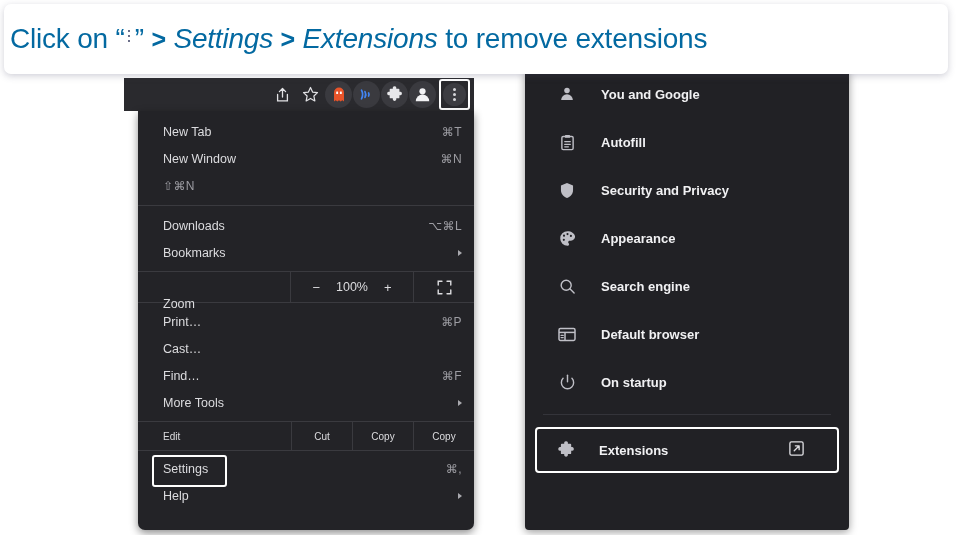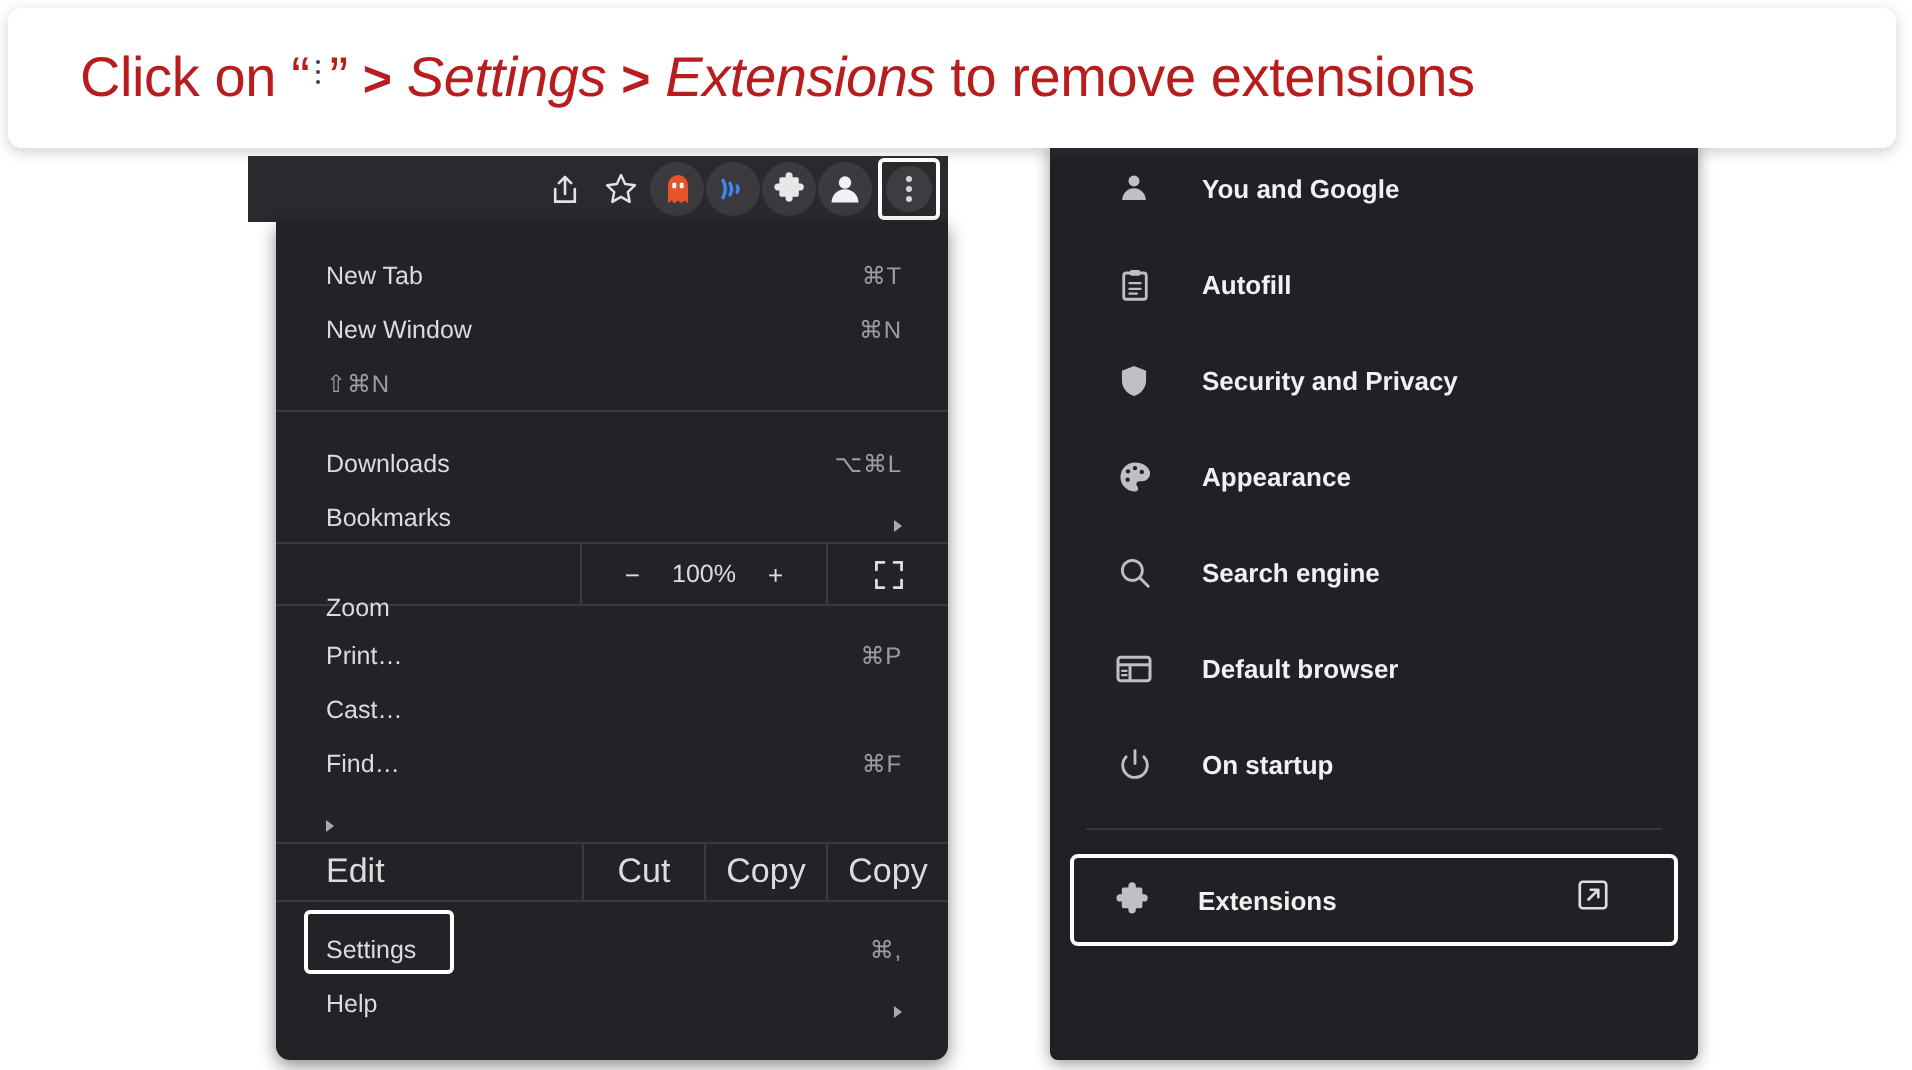--- a/index.html
+++ b/index.html
@@ -13,23 +13,23 @@
 
   
   #header-callout{
     position:absolute;left:4px;top:4px;width:944px;height:70px;
     background:#ffffff;border-radius:7px;
     box-shadow:0 2px 7px rgba(70,70,100,.26);
     display:flex;align-items:center;
     z-index:30;
   }
   #header-text{
-    margin-left:36px;
+    margin-left:6px;
     font-size:28px;
-    color:#b91c1c;
+    color:#0369a1;
     white-space:nowrap;
     letter-spacing:-0.2px;
   }
   #header-text .it{font-style:italic;font-weight:500;}
   #header-text .gt{font-weight:600;font-size:25px;}
   .dots-inline{
     display:inline-block;vertical-align:0.12em;width:4px;margin:0 3px;
   }
   .dots-inline i{
     display:block;width:2.5px;height:2.5px;border-radius:50%;
@@ -69,22 +69,22 @@
 
   
   #chrome-menu{
     left:138px;top:111px;width:336px;height:419px;
     background:#232327;
     border-radius:0 0 7px 7px;
     box-shadow:0 3px 9px rgba(0,0,0,.45);
     padding-top:7px;box-sizing:border-box;
   }
   .mi{
-    height:27px;display:flex;align-items:flex-end;
-    padding:0 23px 0 25px;box-sizing:border-box;
+    height:27px;display:flex;align-items:center;
+    padding:0 12px 0 25px;box-sizing:border-box;
     color:#dcdcdf;font-size:12.5px;
     position:relative;
   }
   .mi .lbl{flex:1;white-space:nowrap;}
   .mi .accel{color:#9d9da3;font-size:12px;letter-spacing:.4px;}
   .arrow-r{
     width:0;height:0;border-left:4.5px solid #a9a9ae;
     border-top:3.5px solid transparent;border-bottom:3.5px solid transparent;
   }
   .sep{height:1px;background:#3a3a3f;margin:6px 0;}
@@ -104,21 +104,21 @@
   #zoom-row .z-full{
     width:60px;display:flex;align-items:center;justify-content:center;
     border-left:1px solid #3a3a3f;
   }
   .z-btn{color:#dcdcdf;font-size:13px;}
   .z-val{color:#dcdcdf;font-size:12.5px;min-width:34px;text-align:center;}
 
   
   #edit-row{
     height:28px;display:flex;align-items:stretch;
-    color:#dcdcdf;font-size:17px;
+    color:#dcdcdf;font-size:10px;
     border-top:1px solid #3a3a3f;border-bottom:1px solid #3a3a3f;
     margin:5px 0 0 0;
   }
   #edit-row .e-label{flex:1;display:flex;align-items:center;padding-left:25px;}
   #edit-row .e-cell{
     width:60px;display:flex;align-items:center;justify-content:center;
     border-left:1px solid #3a3a3f;
   }
 
   #settings-mi{
@@ -280,20 +280,21 @@
   </div>
   <div class="mi">
     <span class="lbl">Cast…</span>
     <span class="accel"></span>
   </div>
   <div class="mi">
     <span class="lbl">Find…</span>
     <span class="accel">⌘F</span>
   </div>
   <div class="mi">
+    <span class="lbl">More Tools</span>
     <span class="arrow-r"></span>
   </div>
 
   <div id="edit-row">
     <div class="e-label">Edit</div>
     <div class="e-cell">Cut</div>
     <div class="e-cell">Copy</div>
     <div class="e-cell">Copy</div>
   </div>
 

